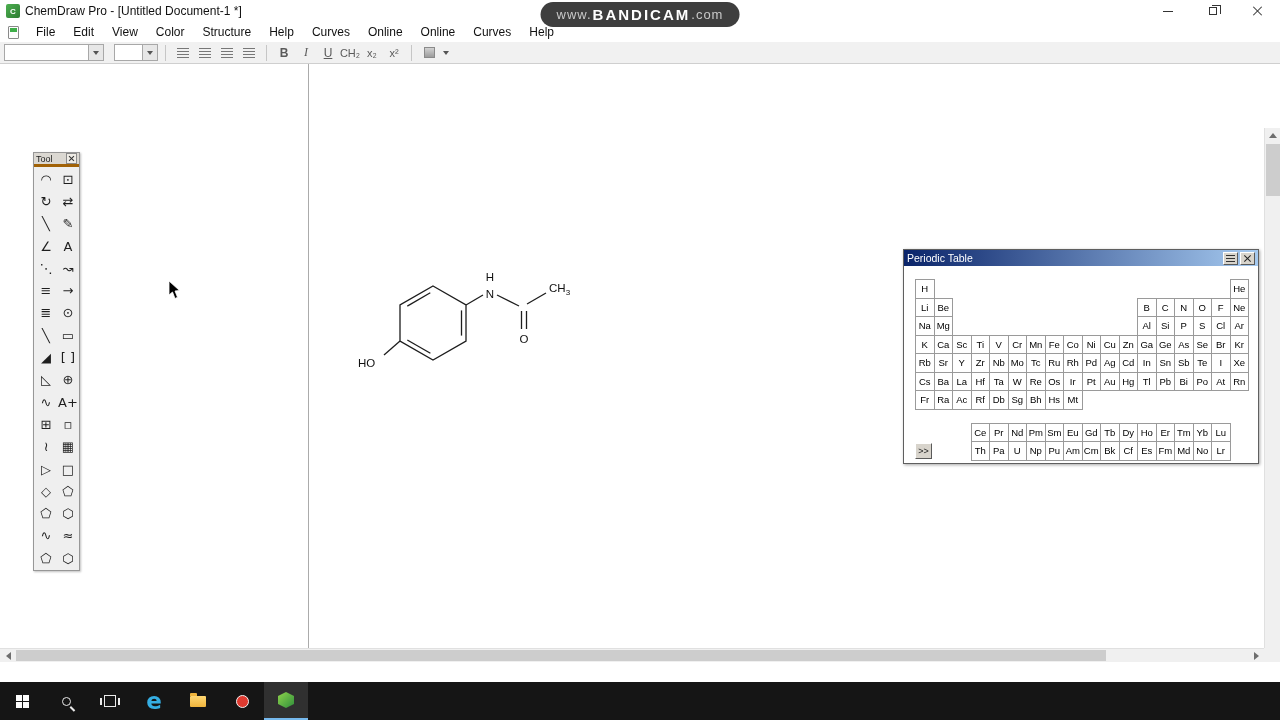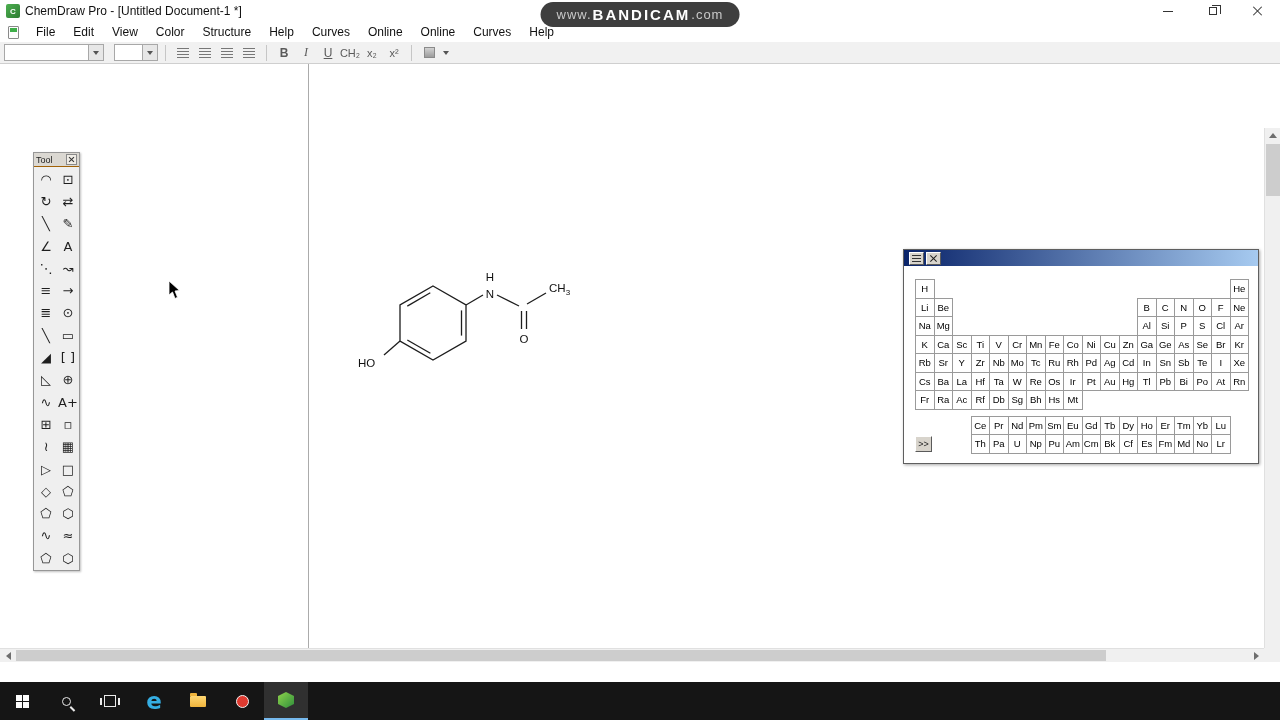--- a/index.html
+++ b/index.html
@@ -71,21 +71,21 @@
   .tri-rt { width:0; height:0; border-top:4px solid transparent; border-bottom:4px solid transparent; border-left:5px solid #6e6e6e; }
   .v-thumb { position:absolute; left:1px; top:16px; width:14px; height:52px; background:#cdcdcd; }
   .hscroll { position:absolute; left:0; top:648px; width:1264px; height:14px; background:#f0f0f0; border-top:1px solid #e0e0e0; }
   .hscroll .arrow { position:absolute; top:0; width:16px; height:13px; display:flex; align-items:center; justify-content:center; }
   .h-thumb { position:absolute; left:16px; top:1px; width:1090px; height:11px; background:#cdcdcd; }
   .scroll-corner { position:absolute; left:1264px; top:648px; width:16px; height:14px; background:#f0f0f0; }
   .bottom-strip { position:absolute; left:0; top:662px; width:1280px; height:20px; background:#ffffff; }
 
   
   .tool-palette { position:absolute; left:33px; top:88px; width:47px; background:#efefef; border:1px solid #979797; box-shadow:1px 1px 2px rgba(0,0,0,.25); z-index:20; }
-  .tp-title { height:14px; background:#dbd8d2; border-bottom:1px solid #a16207; display:flex; align-items:center; justify-content:space-between; padding:0 2px; font-size:9px; color:#222; }
+  .tp-title { height:14px; background:#dbd8d2; border-bottom:3px solid #a16207; display:flex; align-items:center; justify-content:space-between; padding:0 2px; font-size:9px; color:#222; }
   .tp-close { width:11px; height:11px; border:1px solid #8a8a8a; background:#efece6; position:relative; }
   .tp-close::before,.tp-close::after { content:""; position:absolute; left:4px; top:1px; width:1px; height:7px; background:#333; }
   .tp-close::before { transform:rotate(45deg); }
   .tp-close::after { transform:rotate(-45deg); }
   .tp-grid { display:grid; grid-template-columns:repeat(2,22px); grid-auto-rows:22.3px; padding:1px 0 1px 1px; font-family:"DejaVu Sans",sans-serif; }
   .tool-cell { display:flex; align-items:center; justify-content:center; font-size:13px; color:#1e1e1e; }
   .tool-cell.bold { font-weight:bold; }
 
   
   .pt-window { position:absolute; left:903px; top:185px; width:356px; height:215px; background:#ffffff; border:1px solid #5f5f5f; box-shadow:1px 1px 3px rgba(0,0,0,.35); z-index:30; }
@@ -94,21 +94,21 @@
   .pt-btn { width:15px; height:13px; background:#d8d4cc; border:1px solid; border-color:#fff #5a5a5a #5a5a5a #fff; margin-left:2px; display:flex; align-items:center; justify-content:center; }
   .pt-lines { width:9px; height:7px; background:repeating-linear-gradient(to bottom,#333 0 1px,transparent 1px 3px); }
   .pt-x { width:9px; height:9px; position:relative; }
   .pt-x::before,.pt-x::after { content:""; position:absolute; left:4px; top:0; width:1px; height:9px; background:#222; }
   .pt-x::before { transform:rotate(45deg); }
   .pt-x::after { transform:rotate(-45deg); }
   .pt-body { position:relative; padding:13px 0 0 11px; }
   .pt-grid { display:grid; grid-template-columns:repeat(18,18.5px); grid-auto-rows:18.5px; }
   .pt-cell { border:1px solid #9a9a9a; background:#fff; display:flex; align-items:center; justify-content:center; font-size:9.5px; color:#000; margin:0 -1px -1px 0; }
   .pt-cell.empty { visibility:hidden; }
-  .pt-fblock { position:relative; margin-top:7px; }
+  .pt-fblock { position:relative; margin-top:14px; }
   .pt-more { position:absolute; left:0; top:20px; width:17px; height:16px; background:#d8d4cc; border:1px solid; border-color:#fff #5a5a5a #5a5a5a #fff; font-size:9px; display:flex; align-items:center; justify-content:center; color:#222; }
 
   
   .taskbar { position:absolute; left:0; top:682px; width:1280px; height:38px; background:#151515; display:flex; align-items:stretch; z-index:100; }
   .tb-item { width:44px; display:flex; align-items:center; justify-content:center; position:relative; }
   .start-logo { display:grid; grid-template-columns:6px 6px; grid-template-rows:6px 6px; gap:1px; }
   .start-logo div { background:#fdfdfd; }
   .search-glyph { width:9px; height:9px; border:1.6px solid #e9e9e9; border-radius:50%; position:relative; }
   .search-glyph::after { content:""; position:absolute; left:8px; top:8px; width:6px; height:1.6px; background:#e9e9e9; transform:rotate(45deg); transform-origin:0 0; }
   .taskview-glyph { width:12px; height:12px; border:1.5px solid #e9e9e9; position:relative; }
@@ -281,20 +281,21 @@
         <div class="tool-cell">⬡</div>
         <div class="tool-cell">∿</div>
         <div class="tool-cell">≈</div>
         <div class="tool-cell">⬠</div>
         <div class="tool-cell">⬡</div>
       </div>
   </div>
 
   <div class="pt-window">
     <div class="pt-titlebar">
+      <span class="pt-title">Periodic Table</span>
       <div class="pt-btn">
           <div class="pt-lines"></div>
         </div>
       <div class="pt-btn">
           <div class="pt-x"></div>
         </div>
     </div>
     <div class="pt-body">
       <div class="pt-grid">
           <div class="pt-cell">H</div>

